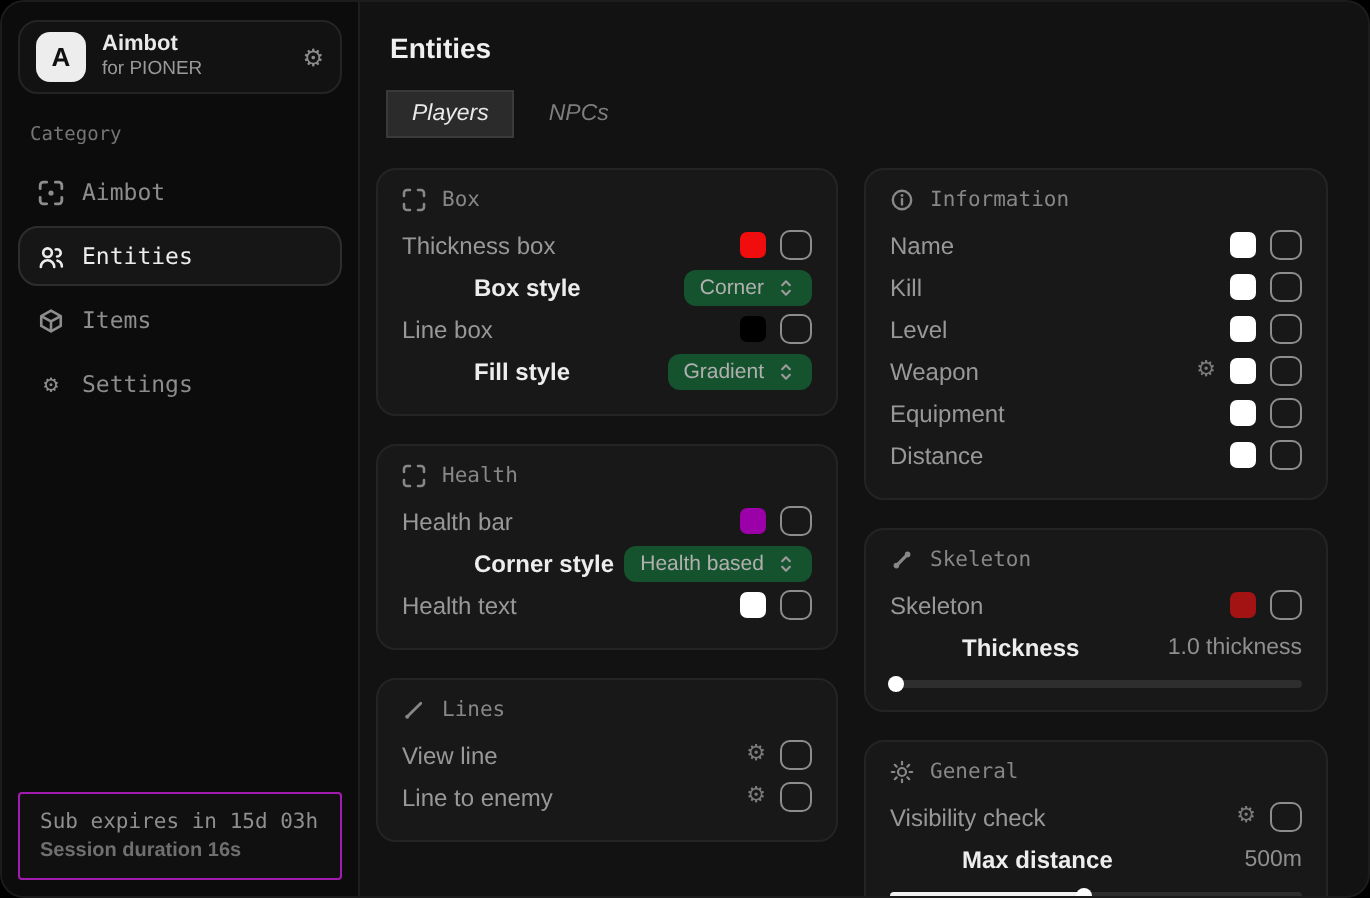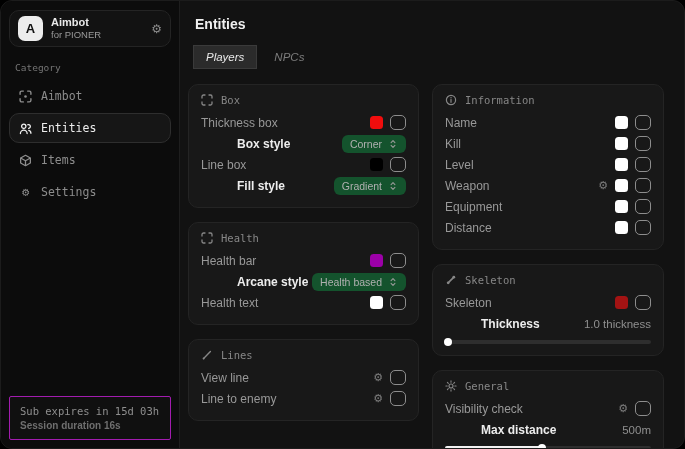--- a/index.html
+++ b/index.html
@@ -188,21 +188,21 @@
             <span>Health</span>
           </div>
           <div class="row">
             <span class="lbl">Health bar</span>
             <span class="ctrls">
               <span class="swatch" style="background: rgb(156, 0, 168);"></span>
               <span class="checkbox"></span>
             </span>
           </div>
           <div class="row">
-            <span class="lbl em">Arcane style</span>
+            <span class="lbl em">Corner style</span>
             <span class="dropdown">
               <span>Health based</span>
               <span class="icn">
                   <svg viewBox="0 0 11 12" fill="none" stroke="currentColor" stroke-width="1.3" stroke-linecap="round" stroke-linejoin="round">
                     <path d="M3.2 4.3 5.5 2l2.3 2.3M3.2 7.7 5.5 10l2.3-2.3"></path>
                   </svg>
                 </span>
             </span>
           </div>
           <div class="row">

